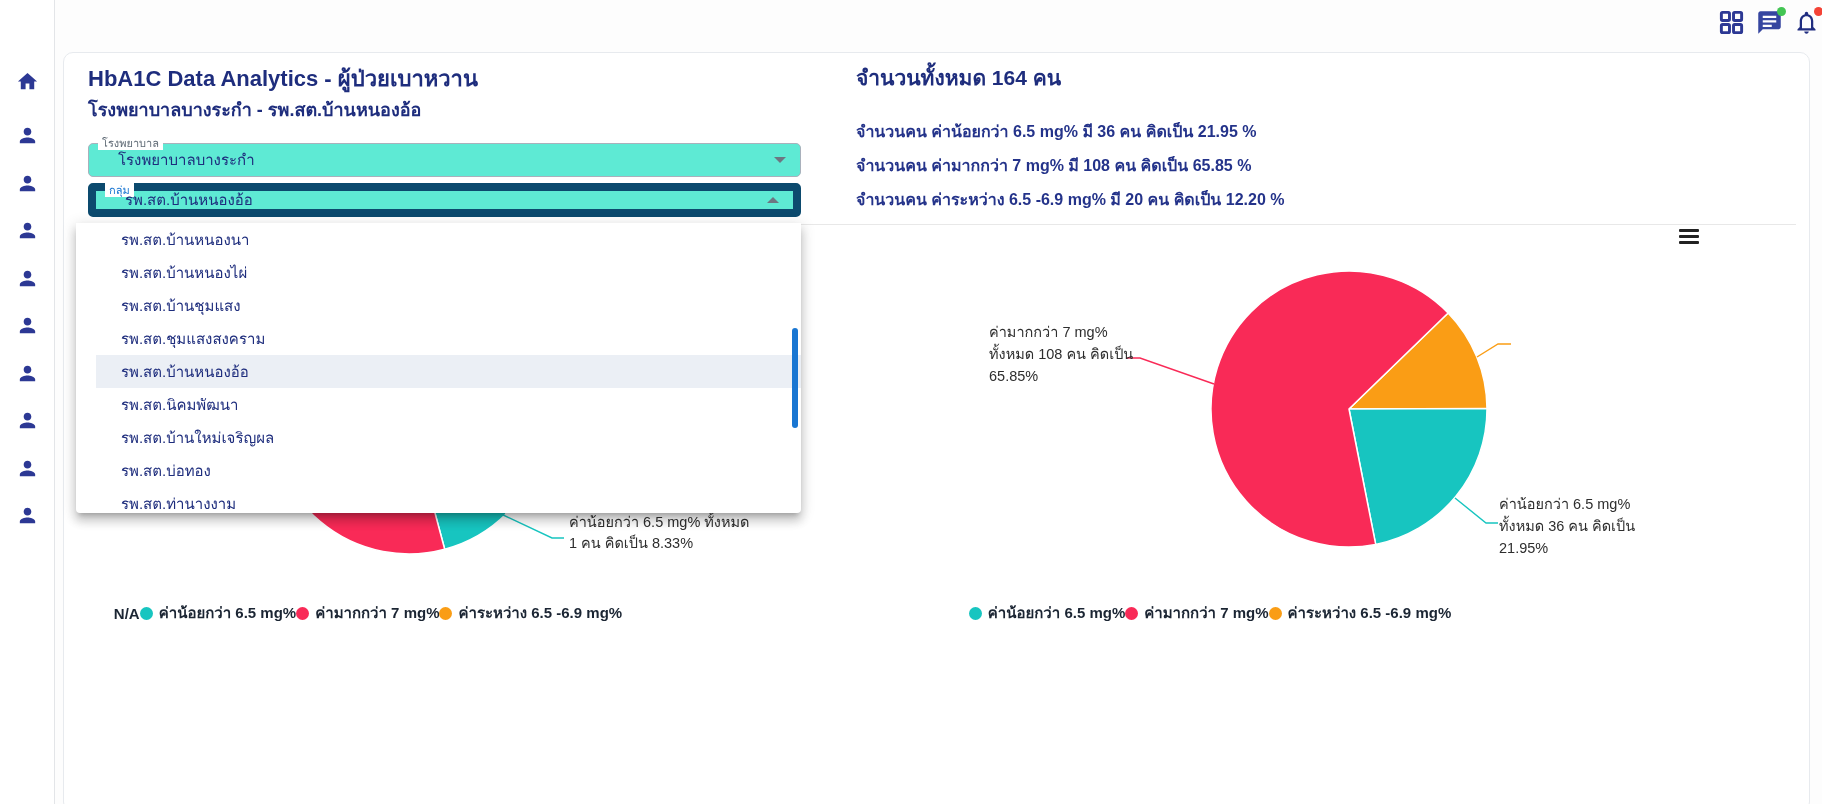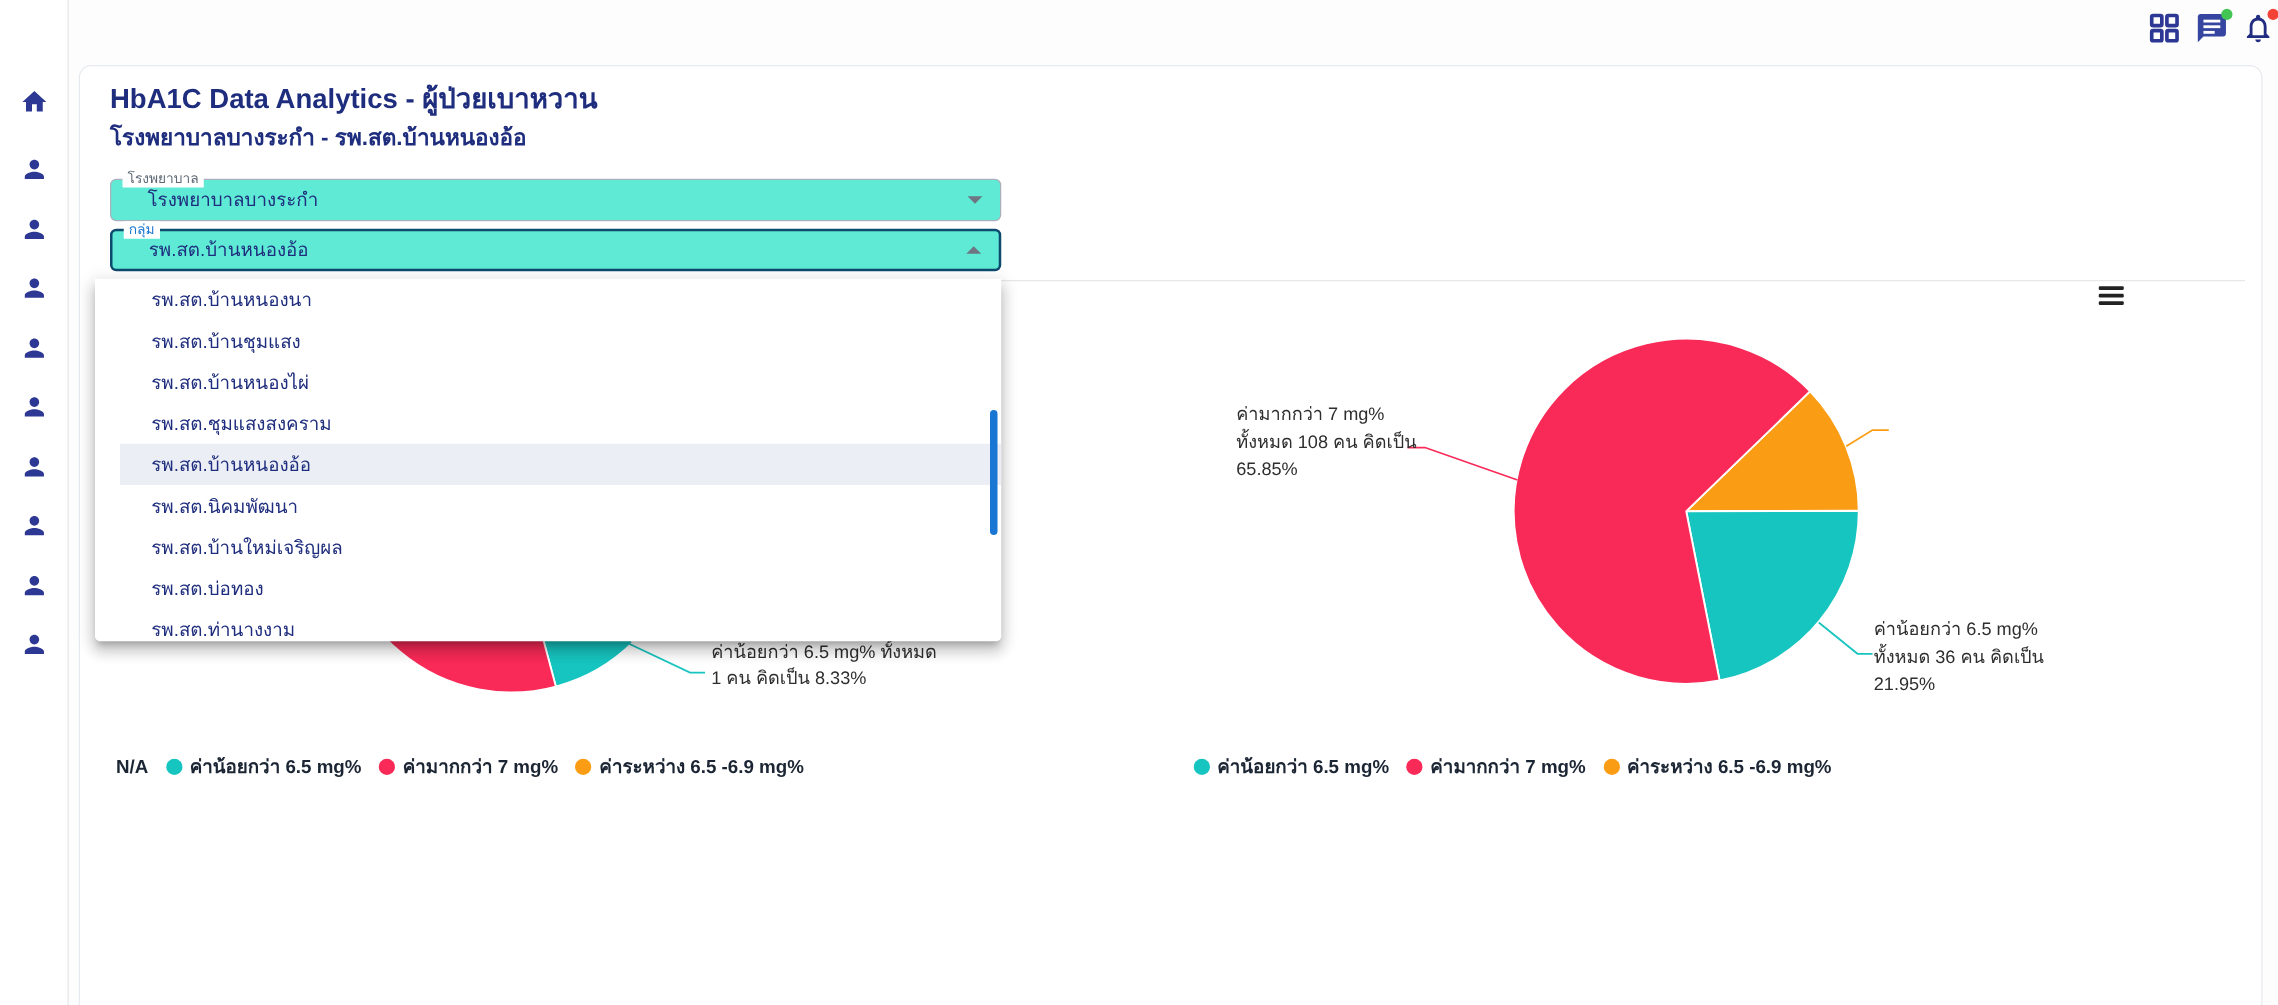--- a/index.html
+++ b/index.html
@@ -21,21 +21,21 @@
   .card { position:absolute; left:63px; top:52px; width:1747px; height:760px;
     background:#fff; border:1px solid #e7eaee; border-radius:10px; }
 
   .page-title { position:absolute; left:24px; top:8px; font-size:22px; font-weight:bold; color:#1e2d7d; }
   .page-subtitle { position:absolute; left:24px; top:42px; font-size:18px; font-weight:600; color:#1e2d7d; }
 
   
   .select { position:absolute; left:24px; width:713px; height:34px; background:#5eead4;
     border-radius:5px; cursor:pointer; }
   .select.plain { border:1px solid #a9b1bc; top:90px; }
-  .select.focused { border:2px solid #0c4a6e; top:130px; }
+  .select.focused { border:8px solid #0c4a6e; top:130px; }
   .select .flabel { position:absolute; left:9px; top:-8px; font-size:11px; background:#fff;
     padding:0 4px; line-height:14px; }
   .select.plain .flabel { color:#5f6a75; }
   .select.focused .flabel { color:#1976d2; }
   .select .fvalue { position:absolute; left:29px; top:0; height:100%; display:flex; align-items:center;
     font-size:15px; color:#1e2d7d; }
   .caret { position:absolute; right:14px; top:50%; width:0; height:0; }
   .caret.down { border-left:6px solid transparent; border-right:6px solid transparent;
     border-top:6px solid #6d7682; margin-top:-3px; }
   .caret.up { border-left:6px solid transparent; border-right:6px solid transparent;
@@ -60,21 +60,21 @@
 
   
   .chart-zone { position:absolute; top:160px; height:430px; }
   .chart-zone svg { position:absolute; left:0; top:0; }
   .pie-label { position:absolute; font-size:14.5px; line-height:22px; color:#2e2e2e; white-space:nowrap; }
   .burger { position:absolute; left:1615px; top:176px; width:20px; cursor:pointer; z-index:5; }
   .burger div { height:3px; background:#222; margin-bottom:3px; border-radius:1px; }
 
   
   .legend { position:absolute; top:548px; width:580px; display:flex; justify-content:center;
-    align-items:center; gap:14px; }
+    align-items:center; }
   .legend-item { display:flex; align-items:center; gap:6px; cursor:pointer;
     font-size:15px; font-weight:bold; color:#1b2533; white-space:nowrap; }
   .legend-dot { width:13px; height:13px; border-radius:50%; }
 </style>
 </head>
 <body>
 
 <nav class="sidebar" id="sidebar">
     <div class="side-icon" style="top: 70px;"><svg viewBox="0 0 24 24">
         <path d="M10 20v-6h4v6h5v-8h3L12 3 2 12h3v8z"></path>
@@ -144,20 +144,26 @@
   </div>
 
   <div class="select focused">
     <span class="flabel">กลุ่ม</span>
     <span class="fvalue">รพ.สต.บ้านหนองอ้อ</span>
     <span class="caret up"></span>
   </div>
 
   <div class="divider"></div>
 
+  <div class="summary">
+    <div class="sum-total">จำนวนทั้งหมด 164 คน</div>
+    <div class="sum-line" style="top:58px">จำนวนคน ค่าน้อยกว่า 6.5 mg% มี 36 คน คิดเป็น 21.95 %</div>
+    <div class="sum-line" style="top:92px">จำนวนคน ค่ามากกว่า 7 mg% มี 108 คน คิดเป็น 65.85 %</div>
+    <div class="sum-line" style="top:126px">จำนวนคน ค่าระหว่าง 6.5 -6.9 mg% มี 20 คน คิดเป็น 12.20 %</div>
+  </div>
 
   <div class="chart-zone" style="left:0;width:760px">
     <svg id="pie0" width="760" height="430">
         <path d="M345,203 L442.6,300.6 A138,138 0 0 1 380.7,336.3 Z" fill="#17c5c0" stroke="#fff" stroke-width="1.5"></path>
         <path d="M345,203 L380.7,336.3 A138,138 0 1 1 442.6,300.6 Z" fill="#f92a57" stroke="#fff" stroke-width="1.5"></path>
         <polyline points="435,300 488,325 500,325" fill="none" stroke="#17c5c0" stroke-width="1.4"></polyline>
       </svg>
     <div class="pie-label" id="lbl0" style="left:505px;top:299px;line-height:21px">
         <div>ค่าน้อยกว่า 6.5 mg% ทั้งหมด</div>
         <div>1 คน คิดเป็น 8.33%</div>
@@ -219,22 +225,22 @@
       </div>
       <div class="legend-item">
         <span class="legend-dot" style="background: rgb(250, 157, 21);"></span>
         <span>ค่าระหว่าง 6.5 -6.9 mg%</span>
       </div>
     </div>
 
   <div class="paper" id="paper">
 
   <div class="opt">รพ.สต.บ้านหนองนา</div>
+      <div class="opt">รพ.สต.บ้านหนองไผ่</div>
       <div class="opt">รพ.สต.บ้านชุมแสง</div>
-      <div class="opt">รพ.สต.บ้านหนองไผ่</div>
       <div class="opt">รพ.สต.ชุมแสงสงคราม</div>
       <div class="opt selected">รพ.สต.บ้านหนองอ้อ</div>
       <div class="opt">รพ.สต.นิคมพัฒนา</div>
       <div class="opt">รพ.สต.บ้านใหม่เจริญผล</div>
       <div class="opt">รพ.สต.บ่อทอง</div>
       <div class="opt">รพ.สต.ท่านางงาม</div>
       <div class="thumb"></div>
     </div>
 
 </main>

